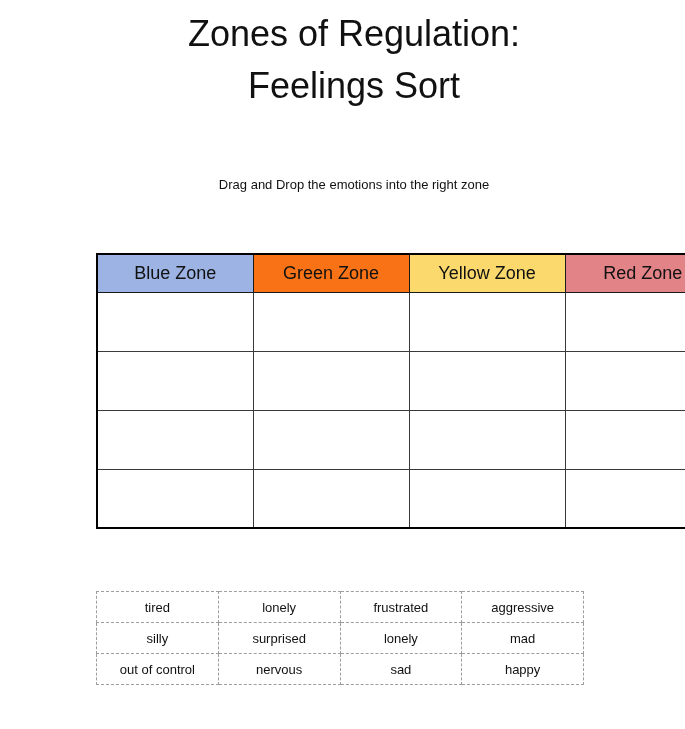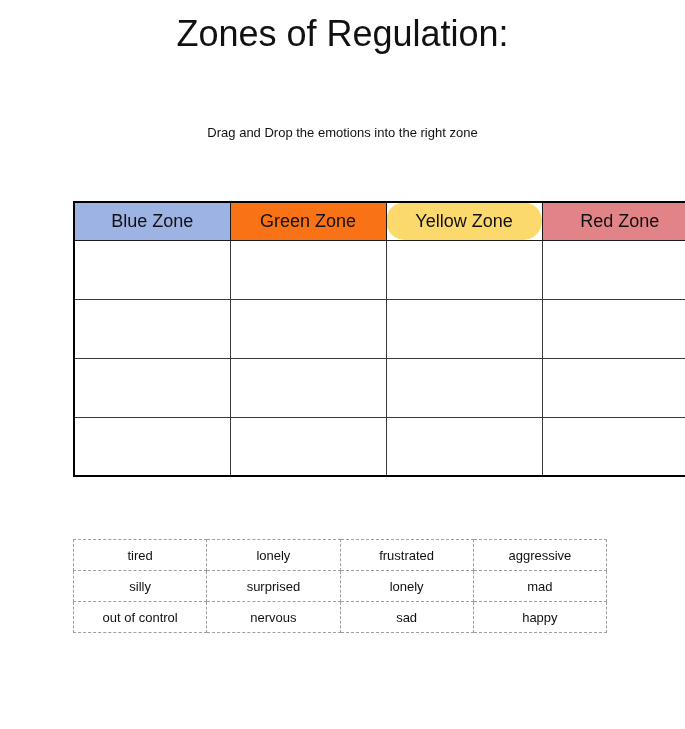--- a/index.html
+++ b/index.html
@@ -5,20 +5,21 @@
   * { margin: 0; padding: 0; box-sizing: border-box; }
   html, body { background: #ffffff; }
   .page {
     position: relative;
     width: 685px;
     height: 729px;
     background: #ffffff;
     font-family: "Liberation Sans", sans-serif;
     color: #111111;
     overflow: hidden;
+    padding-left: 23px;
   }
   .title {
     margin-top: 8px;
     text-align: center;
     font-size: 36px;
     font-weight: 400;
     line-height: 52px;
     color: #111111;
   }
   .instruction {
@@ -45,21 +46,21 @@
     vertical-align: middle;
     color: #111111;
   }
   table.zones td {
     height: 59px;
     border: 1px solid #3a3a3a;
     background: #ffffff;
   }
   table.bank {
     margin: 62px 0 0 73px;
-    width: 534px;
+    width: 488px;
     border-collapse: collapse;
     table-layout: fixed;
   }
   table.bank td {
     height: 31px;
     border: 1px dashed #9e9e9e;
     font-size: 13px;
     font-weight: 400;
     text-align: center;
     vertical-align: middle;
@@ -68,30 +69,31 @@
     cursor: grab;
   }
 </style>
 </head>
 <body>
 
 <div class="page">
 
   <h1 class="title">
     <span>Zones of Regulation:</span><br>
+    <span>Feelings Sort</span>
   </h1>
 
   <div class="instruction">Drag and Drop the emotions into the right zone</div>
 
   <table class="zones">
     <thead>
       <tr>
         <th style="background-color: rgb(157, 179, 228);">Blue Zone</th>
         <th style="background-color: #f97316; text-align: center;">Green Zone</th>
-        <th style="background-color: rgb(251, 217, 109); border-radius: 19px;">Yellow Zone</th>
+        <th style="background-color: rgb(251, 217, 109);">Yellow Zone</th>
         <th style="background-color: rgb(226, 131, 136);">Red Zone</th>
       </tr>
     </thead>
     <tbody>
       <tr>
         <td></td>
         <td></td>
         <td></td>
         <td></td>
       </tr>

